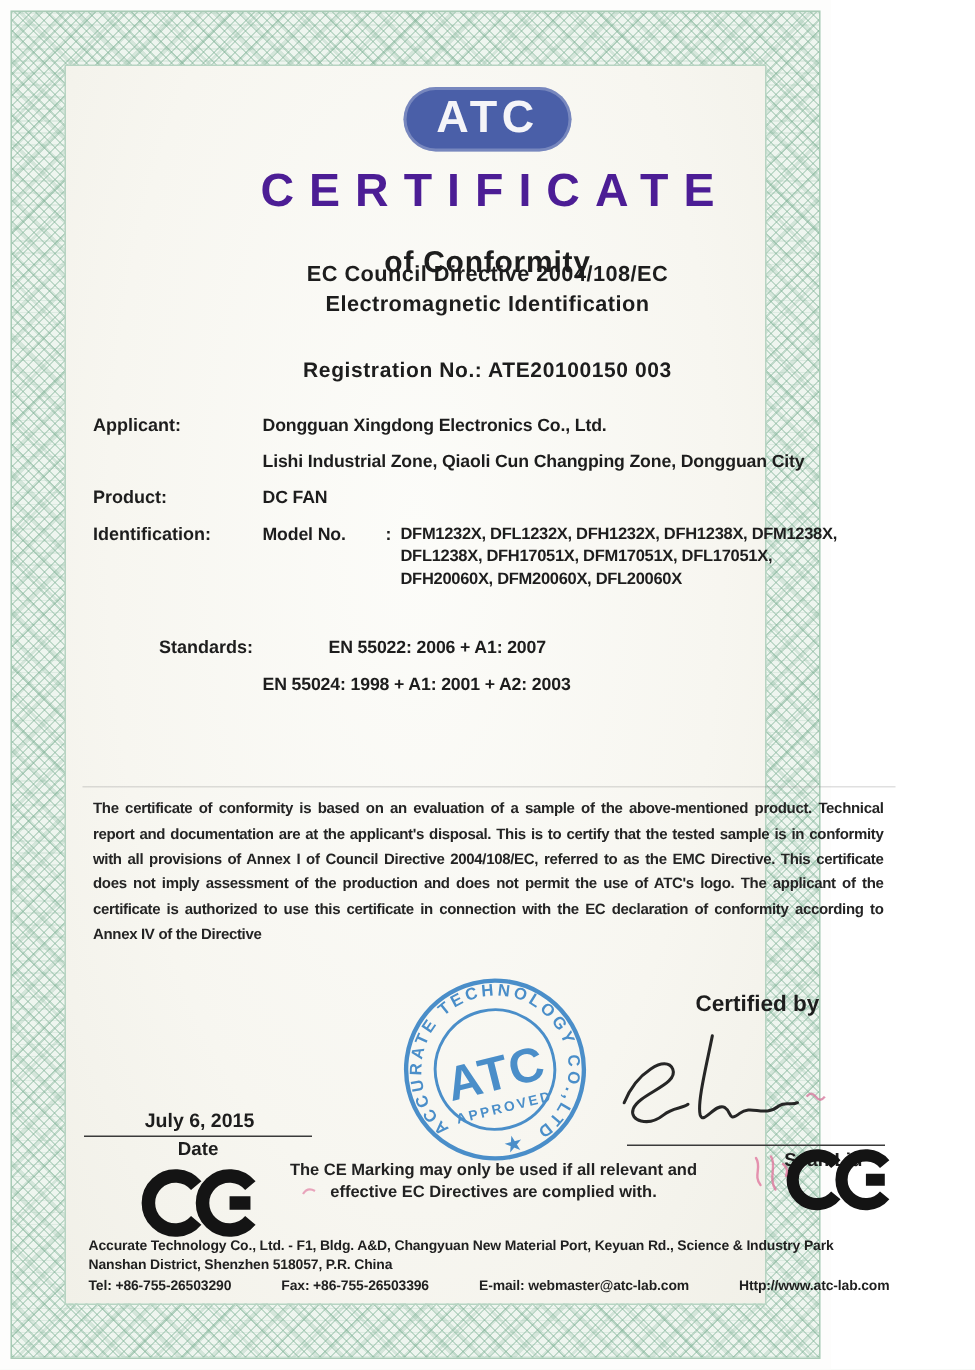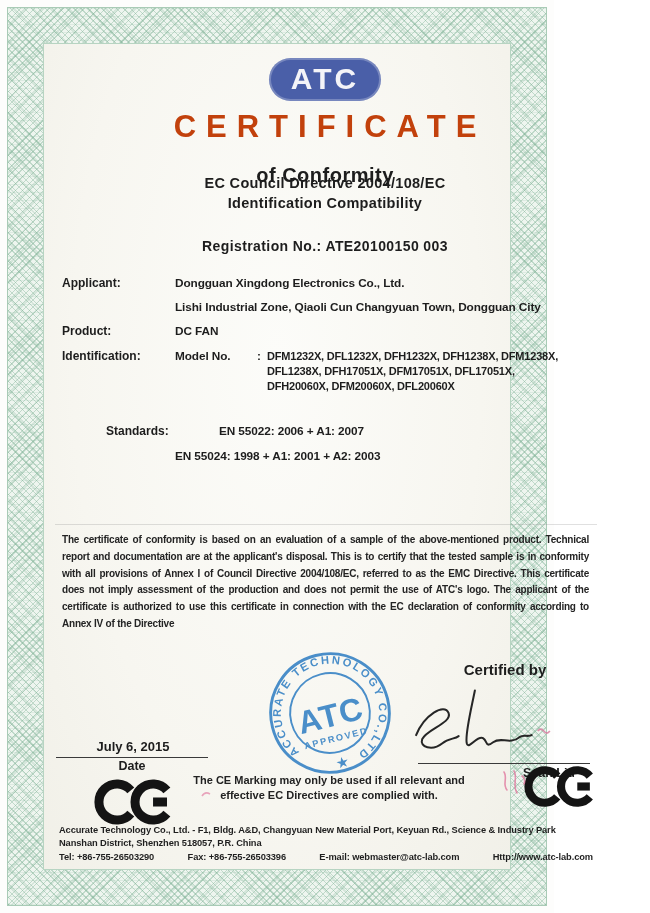--- a/index.html
+++ b/index.html
@@ -35,21 +35,21 @@
   .abs { position:absolute; }
   .ctr { left:0; width:650px; text-align:center; }
 
   .logo {
     top:58px; left:269px; width:112px; height:43px;
     background:#4a5fa8; border-radius:22px;
     color:#f4f4f8; font-size:30px; font-weight:700; letter-spacing:3px;
     line-height:42px; text-align:center;
     box-shadow: inset 0 0 0 2px rgba(255,255,255,.25);
   }
-  .title    { top:109px; font-size:31px; letter-spacing:10px; padding-left:10px; color:#c2410c; }
+  .title    { top:109px; font-size:31px; letter-spacing:10px; padding-left:10px; color:#4c1d95; }
   .subtitle { top:164px; font-size:20px; letter-spacing:.5px; }
   .dir1     { top:175px; font-size:14.5px; letter-spacing:.3px; }
   .dir2     { top:195px; font-size:14.5px; letter-spacing:.3px; }
   .regline  { top:238px; font-size:14px;  letter-spacing:.4px; }
 
   .lblcol { left:62px;  font-size:12px; }
   .valcol { left:175px; font-size:11.8px; letter-spacing:-.1px; }
   .r1 { top:276px; } .r2 { top:300px; } .r3 { top:324px; } .r4 { top:349px; }
   .modelsep { left:257px; top:349px; font-size:11.8px; }
   .models   { left:267px; top:349px; width:302px; font-size:11px; line-height:15px; letter-spacing:-.2px; }
@@ -94,26 +94,26 @@
     <div class="page"></div>
   </div>
 
   <div class="content">
 
     <div class="abs logo">ATC</div>
 
     <div class="abs ctr title">CERTIFICATE</div>
     <div class="abs ctr subtitle">of Conformity</div>
     <div class="abs ctr dir1">EC Council Directive 2004/108/EC</div>
-    <div class="abs ctr dir2">Identification Compatibility</div>
+    <div class="abs ctr dir2">Electromagnetic Identification</div>
     <div class="abs ctr regline">Registration No.: ATE20100150 003</div>
 
     <div class="abs lblcol r1">Applicant:</div>
     <div class="abs valcol r1">Dongguan Xingdong Electronics Co., Ltd.</div>
-    <div class="abs valcol r2">Lishi Industrial Zone, Qiaoli Cun Changyuan Town, Dongguan City</div>
+    <div class="abs valcol r2">Lishi Industrial Zone, Qiaoli Cun Changping Zone, Dongguan City</div>
 
     <div class="abs lblcol r3">Product:</div>
     <div class="abs valcol r3">DC FAN</div>
 
     <div class="abs lblcol r4">Identification:</div>
     <div class="abs valcol r4">Model No.</div>
     <div class="abs modelsep">:</div>
     <div class="abs models">DFM1232X, DFL1232X, DFH1232X, DFH1238X, DFM1238X, DFL1238X, DFH17051X, DFM17051X, DFL17051X, DFH20060X, DFM20060X, DFL20060X</div>
 
     <div class="abs lblcol r5">Standards:</div>

